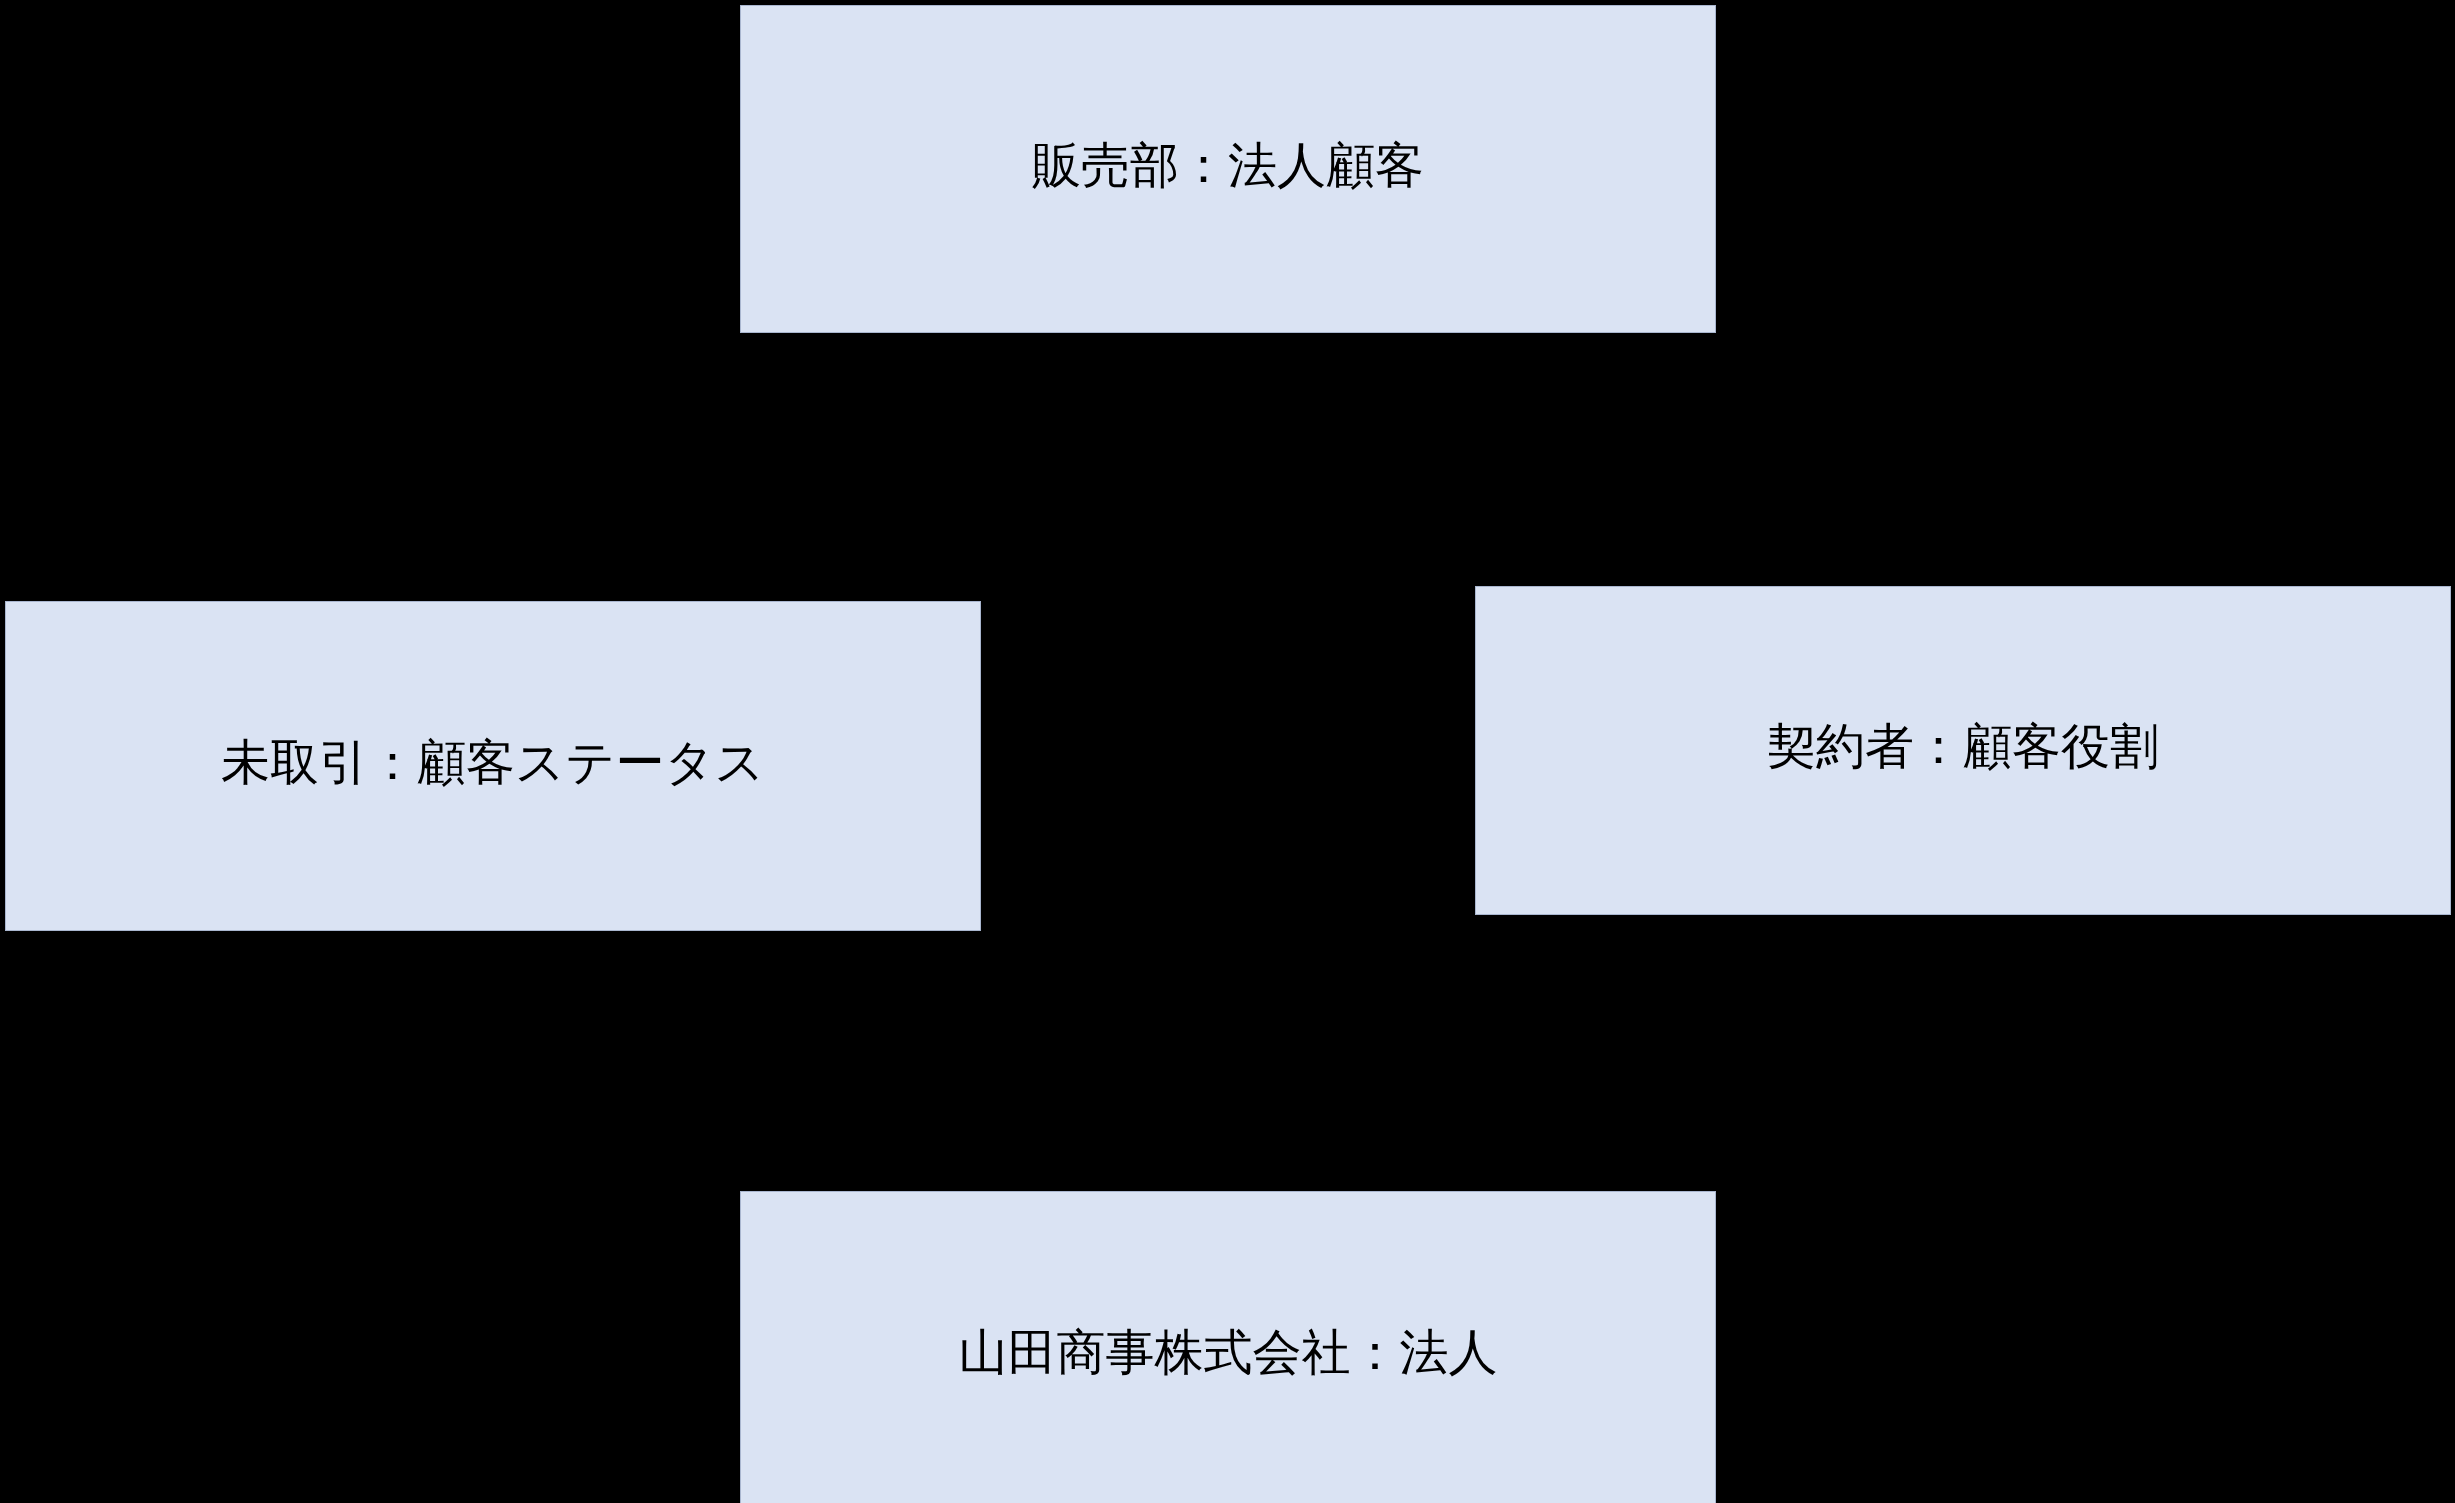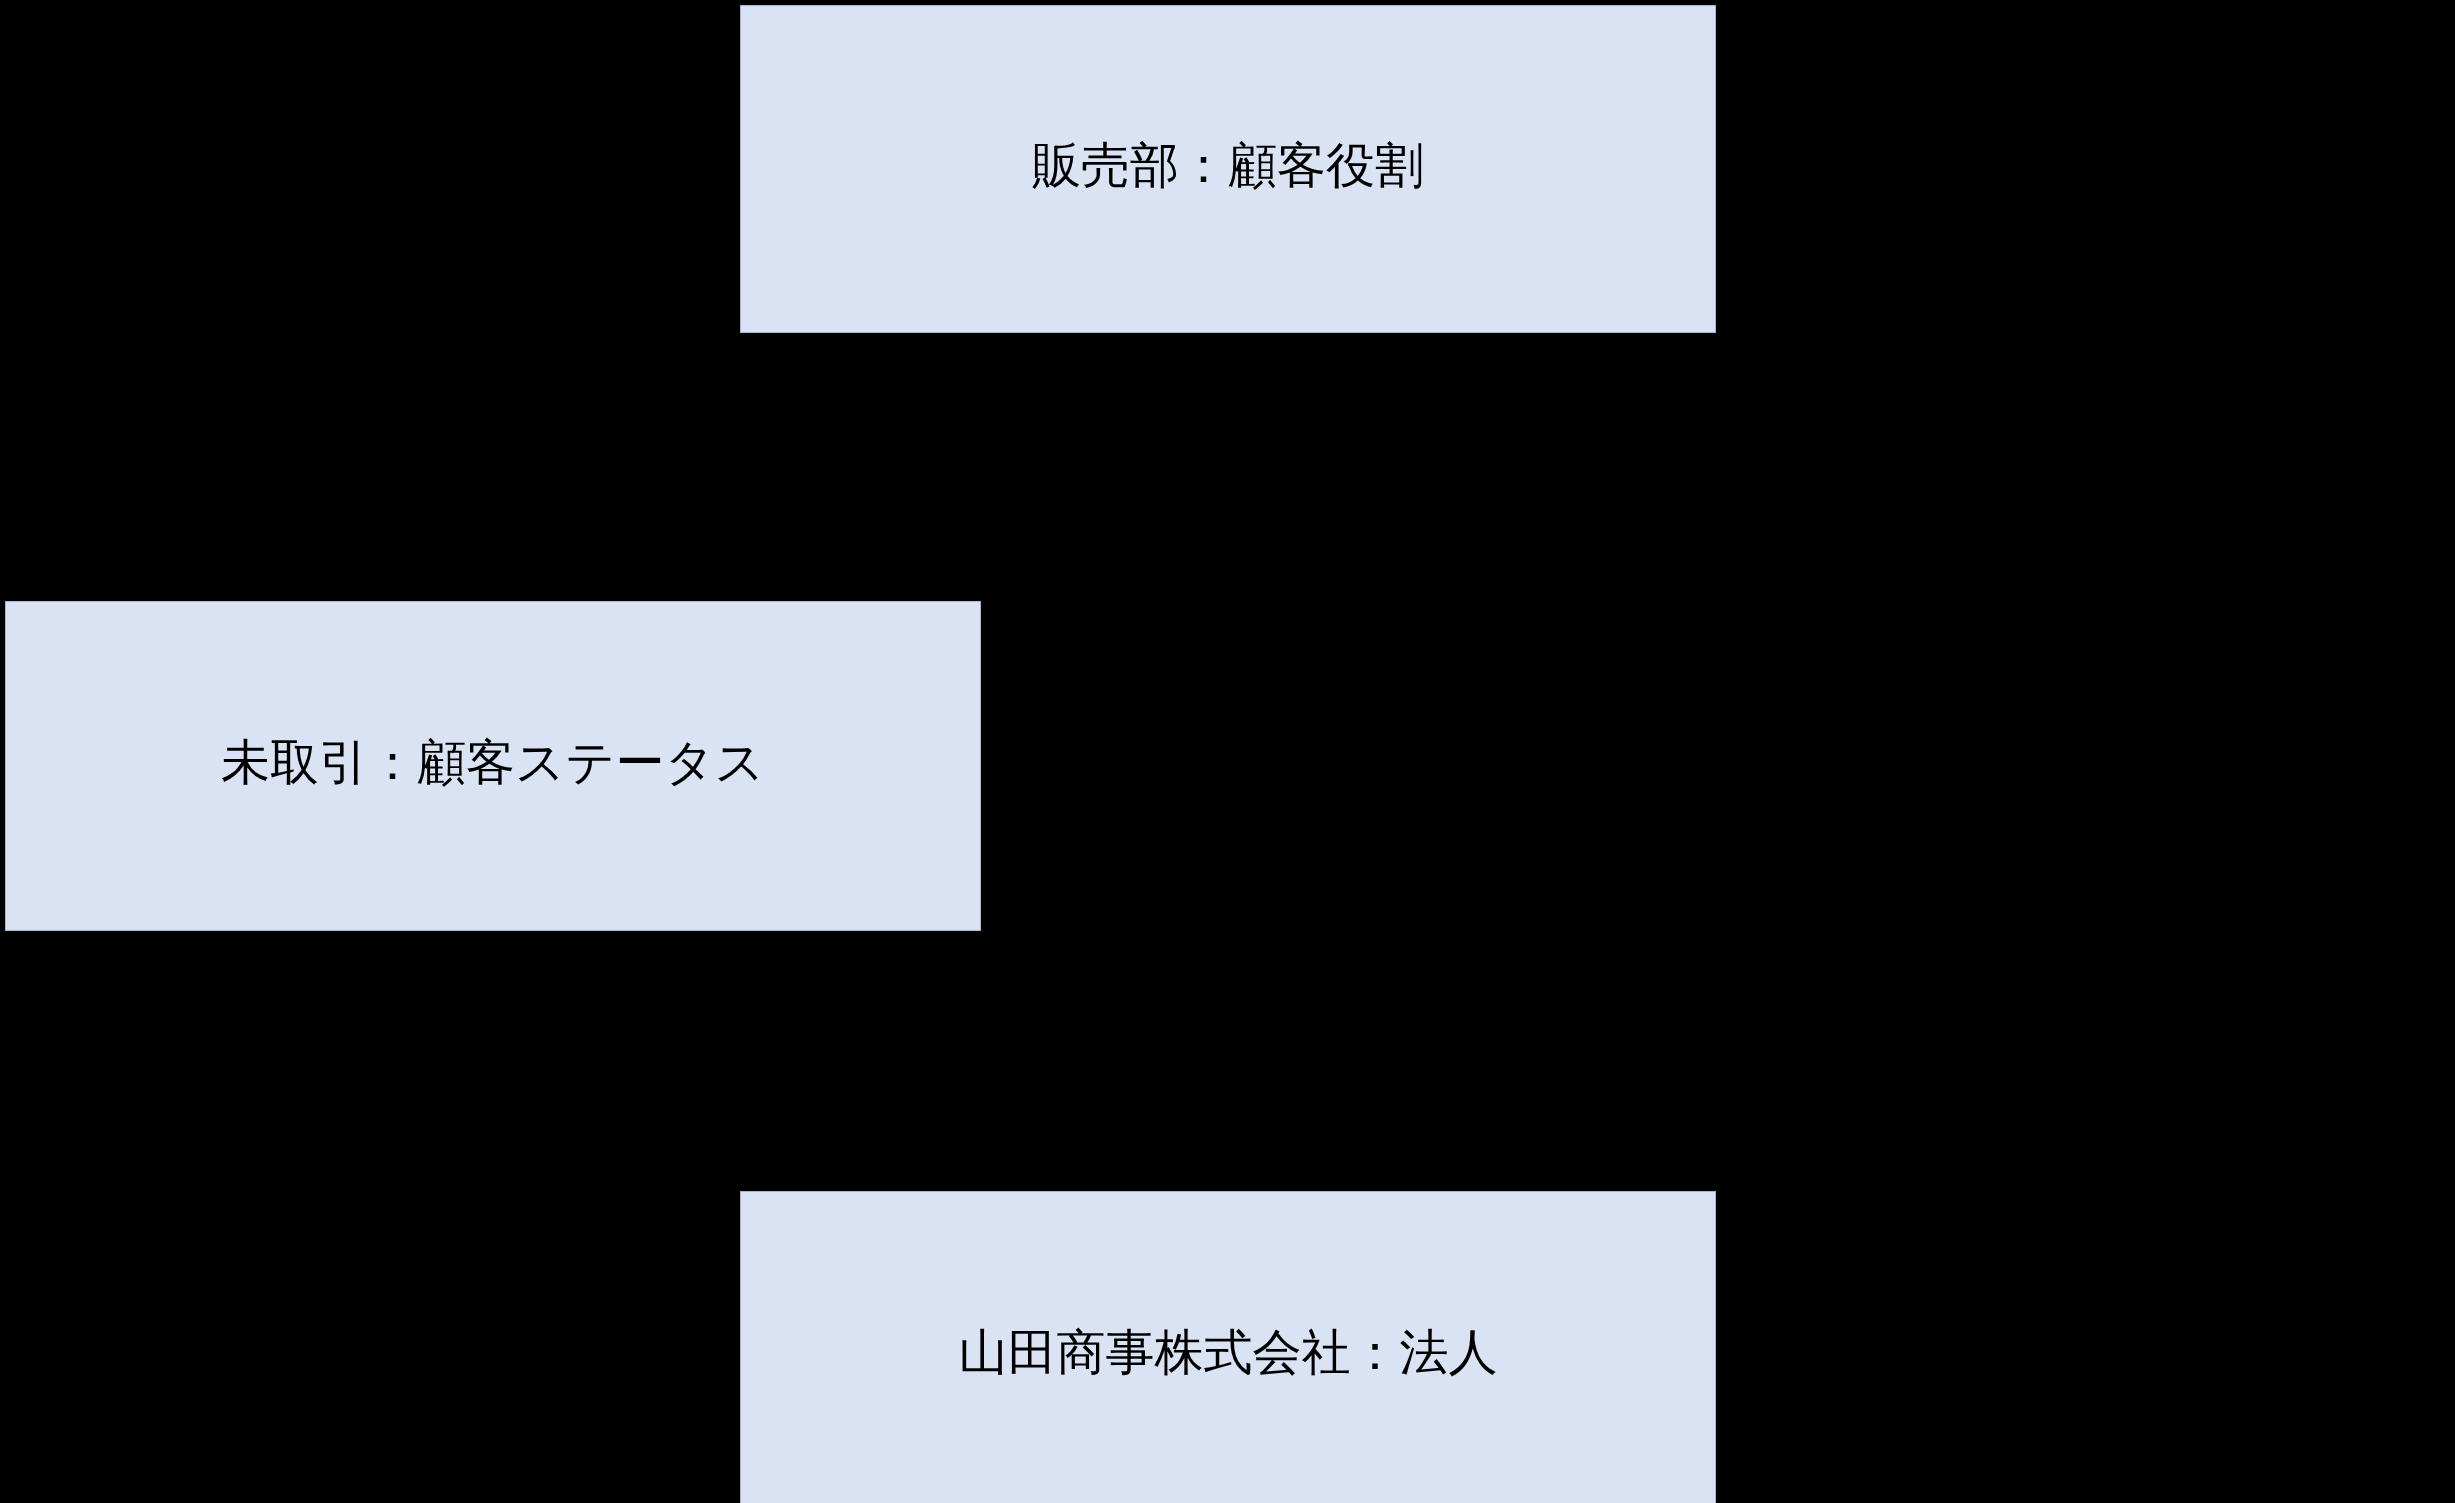--- a/index.html
+++ b/index.html
@@ -74,26 +74,29 @@
     margin-top: 25px;
   }
   #node-bottom .node-label { position: relative; top: -3.9px; }
 </style>
 </head>
 <body>
 
 <div id="canvas">
 
   <div class="node" id="node-top">
-    <span class="node-label">販売部：顧客役割</span>
+    <span class="node-label">販売部：法人顧客</span>
   </div>
 
   <div class="node" id="node-left">
     <span class="node-label">未取引：顧客ステータス</span>
   </div>
 
+  <div class="node" id="node-right">
+    <span class="node-label">契約者：顧客役割</span>
+  </div>
 
   <div class="node" id="node-bottom">
     <span class="node-label">山田商事株式会社：法人</span>
   </div>
 
 </div>
 
 
 </body></html>

